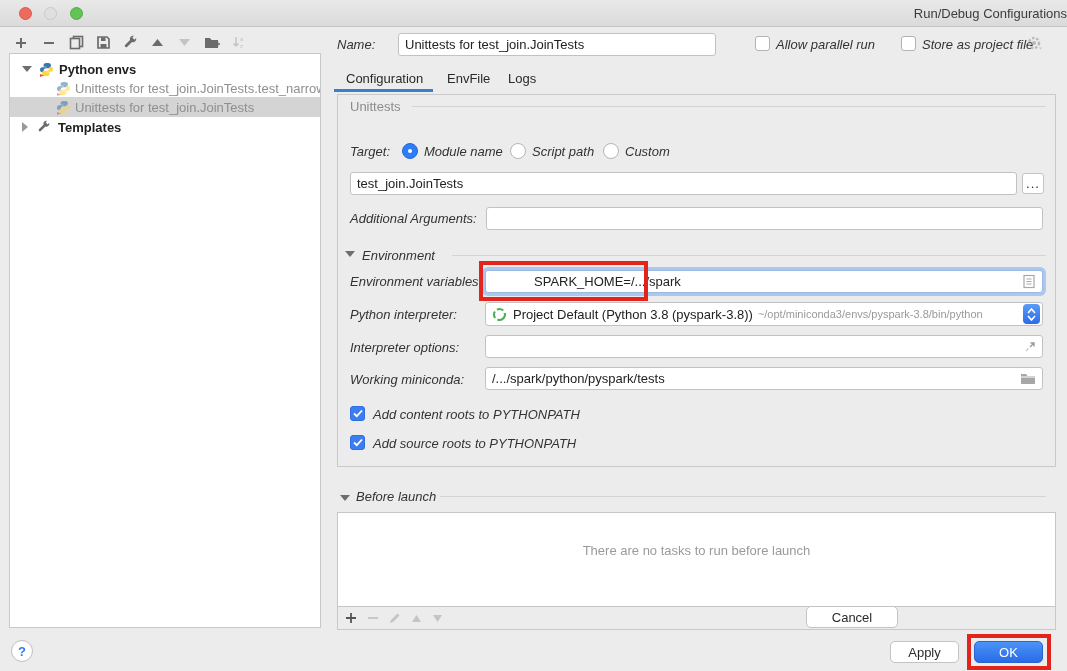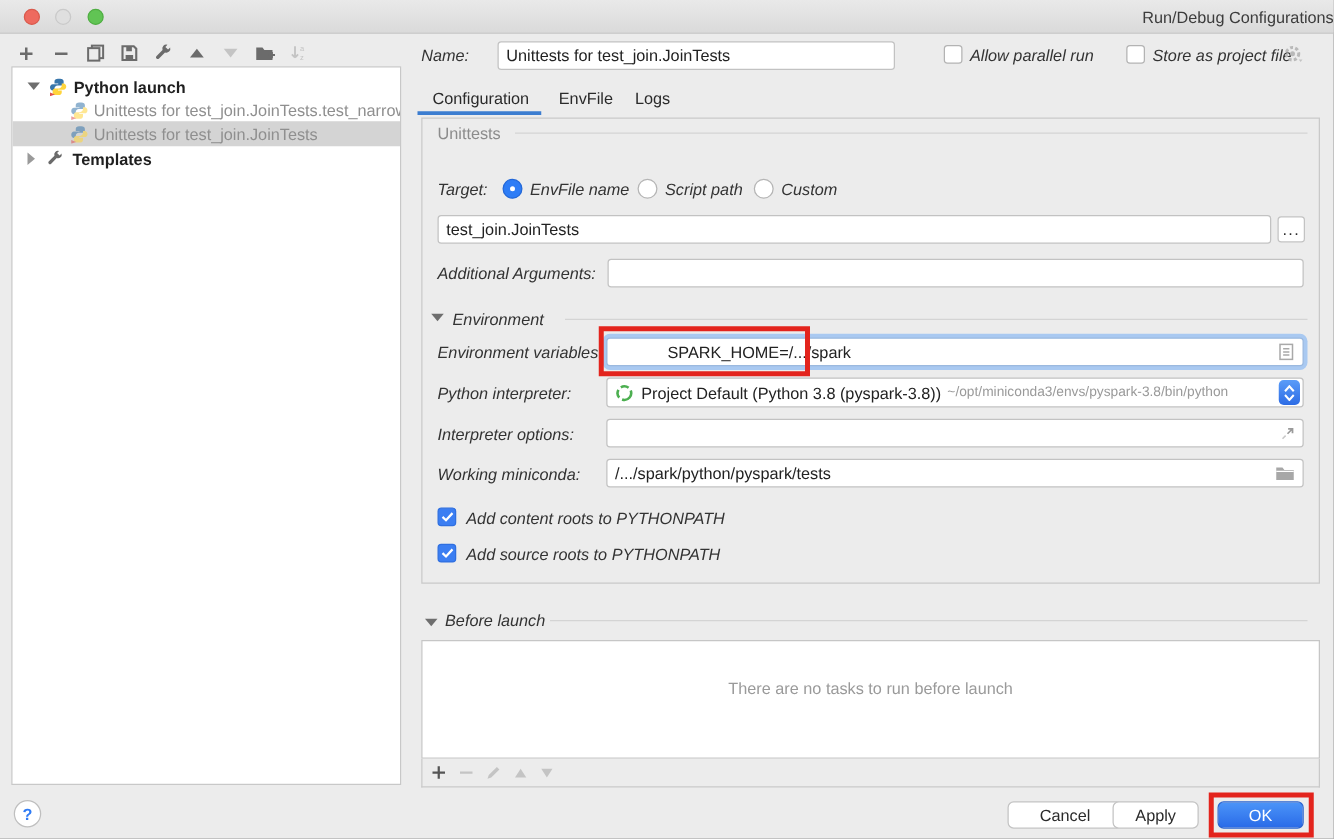--- a/index.html
+++ b/index.html
@@ -160,21 +160,21 @@
       <span class="twisty twisty-open"></span>
       <span style="width:7px;flex:0 0 auto"></span>
       <span class="ticon">
         <svg width="15" height="15" viewBox="0 0 15 15">
           <path fill="#3876ab" d="M7.4 1C5.6 1 4.6 1.8 4.6 3.1v1.6h3v.6H3.2C1.9 5.3 1 6.4 1 7.8s.9 2.5 2.2 2.5h1.4V8.7c0-1.3 1.1-2.4 2.4-2.4h3c1.1 0 1.9-.9 1.9-2V3.1C11.9 1.8 10.9 1 9.1 1H7.4z"></path>
           <path fill="#ffd43c" d="M7.6 14c1.8 0 2.8-.8 2.8-2.1v-1.6h-3v-.6h4.4c1.3 0 2.2-1.1 2.2-2.5S13.1 4.7 11.8 4.7h-1.4v1.6c0 1.3-1.1 2.4-2.4 2.4H5c-1.1 0-1.9.9-1.9 2v1.2C3.1 13.2 4.1 14 5.9 14h1.7z"></path>
           <path fill="#e0524d" d="M1 12l4 1.5L1 15z"></path>
         </svg>
       </span>
       <span style="width:5px;flex:0 0 auto"></span>
-      <span class="tree-label-bold">Python launch</span>
+      <span class="tree-label-bold">Python envs</span>
     </div>
 
     <div class="tree-row" style="top:24px">
       <span style="width:46px;flex:0 0 auto"></span>
       <span class="ticon faded">
         <svg width="15" height="15" viewBox="0 0 15 15">
           <path fill="#3876ab" d="M7.4 1C5.6 1 4.6 1.8 4.6 3.1v1.6h3v.6H3.2C1.9 5.3 1 6.4 1 7.8s.9 2.5 2.2 2.5h1.4V8.7c0-1.3 1.1-2.4 2.4-2.4h3c1.1 0 1.9-.9 1.9-2V3.1C11.9 1.8 10.9 1 9.1 1H7.4z"></path>
           <path fill="#ffd43c" d="M7.6 14c1.8 0 2.8-.8 2.8-2.1v-1.6h-3v-.6h4.4c1.3 0 2.2-1.1 2.2-2.5S13.1 4.7 11.8 4.7h-1.4v1.6c0 1.3-1.1 2.4-2.4 2.4H5c-1.1 0-1.9.9-1.9 2v1.2C3.1 13.2 4.1 14 5.9 14h1.7z"></path>
           <path fill="#e0524d" d="M1 12l4 1.5L1 15z"></path>
         </svg>
@@ -233,21 +233,21 @@
   <div class="abs tab" style="left:508px">Logs</div>
   <div class="abs tab-underline"></div>
 
   <div class="abs config-panel"></div>
 
   <div class="abs gray-label" style="left:350px;top:99px">Unittests</div>
   <div class="abs hline" style="left:412px;top:106px;width:634px"></div>
 
   <div class="abs label" style="left:350px;top:144px">Target:</div>
   <div class="abs radio selected" style="left:402px;top:143px"></div>
-  <div class="abs label" style="left:424px;top:144px">EnvFile name</div>
+  <div class="abs label" style="left:424px;top:144px">Module name</div>
   <div class="abs radio" style="left:510px;top:143px"></div>
   <div class="abs label" style="left:532px;top:144px">Script path</div>
   <div class="abs radio" style="left:603px;top:143px"></div>
   <div class="abs label" style="left:625px;top:144px">Custom</div>
 
   <div class="abs field" style="left:350px;top:172px;width:667px;height:23px">
     <span>test_join.JoinTests</span>
   </div>
   <div class="abs btn" style="left:1022px;top:173px;width:22px;height:21px;border-radius:3px">
     <span class="mono-ellip">...</span>
@@ -362,21 +362,21 @@
       <svg width="11" height="9" viewBox="0 0 11 9">
           <path d="M5.5 8 1 1h9z" fill="#c4c4c4"></path>
         </svg>
     </span>
   </div>
 
   <div class="abs help-btn">
     <span>?</span>
   </div>
 
-  <div class="abs btn" style="left:806px;top:641px;width:92px">
+  <div class="abs btn" style="left:806px;top:606px;width:92px">
     <span>Cancel</span>
   </div>
   <div class="abs btn" style="left:890px;top:641px;width:69px">
     <span>Apply</span>
   </div>
   <div class="abs btn btn-primary" style="left:974px;top:641px;width:69px">
     <span>OK</span>
   </div>
   <div class="abs annotation" style="left:967px;top:634px;width:84px;height:36px"></div>
 

